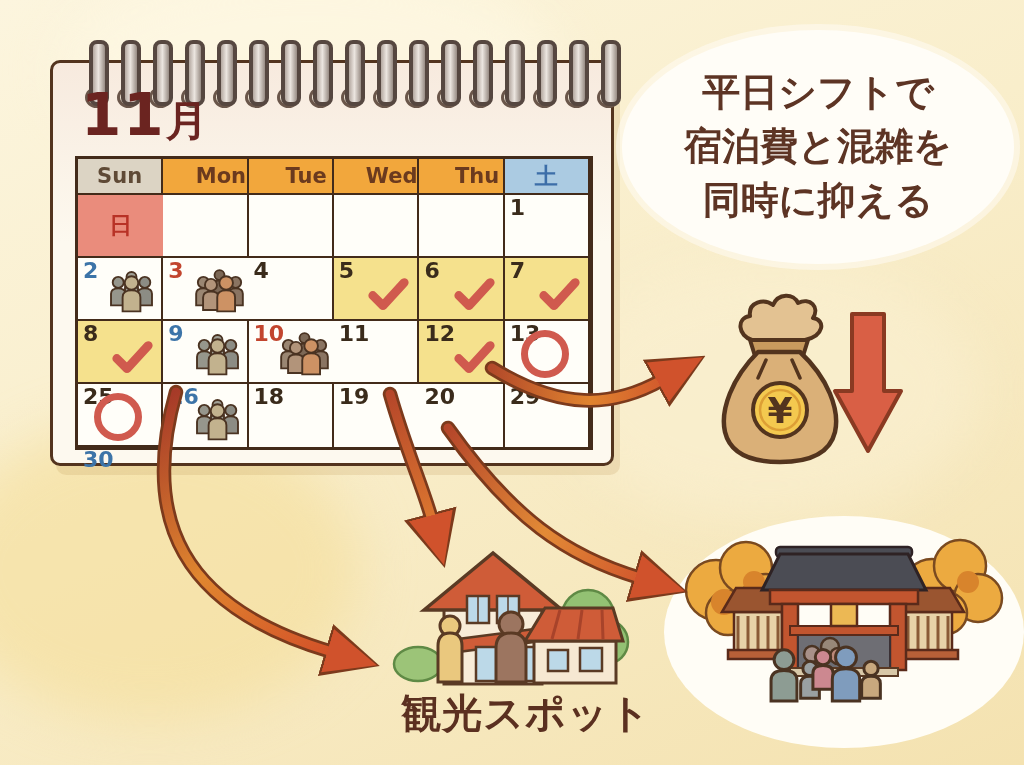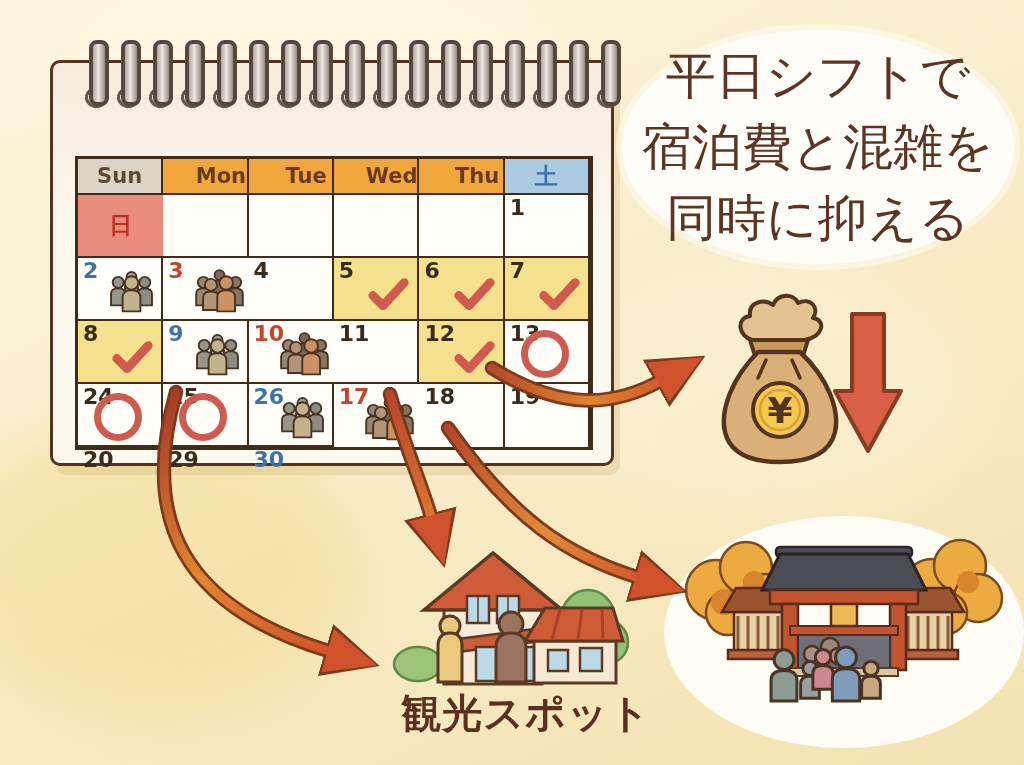--- a/index.html
+++ b/index.html
@@ -44,21 +44,21 @@
   .mark-check{position:absolute;right:3px;bottom:5px;width:45px;height:37px;}
   .cell.hl .num + .mark-check{right:6px;}
   .mark-circle{position:absolute;left:16px;top:9px;width:34px;height:34px;
     border:7px solid #d05a4e;border-radius:50%;}
   .crowd{position:absolute;right:1px;bottom:1px;width:57px;height:50px;}
 
   
   .bubble{position:absolute;left:622px;top:30px;width:392px;height:234px;border-radius:50%;
     background:#fffdf7;box-shadow:0 0 0 6px rgba(255,252,244,.55);
     display:flex;flex-direction:column;align-items:center;justify-content:center;}
-  .bubble .bline{font-size:50px;font-weight:normal;color:#5d3424;line-height:1.42;
+  .bubble .bline{font-size:38px;font-weight:bold;color:#5d3424;line-height:1.42;
     white-space:nowrap;}
 
   
   .money{position:absolute;left:700px;top:292px;width:212px;height:178px;}
   .tourist{position:absolute;left:392px;top:544px;width:262px;height:150px;}
   .tourist-label{position:absolute;left:398px;top:686px;width:256px;text-align:center;
     font-size:40px;font-weight:bold;color:#5b3020;letter-spacing:1px;}
   .shrine-oval{position:absolute;left:664px;top:516px;width:360px;height:232px;
     border-radius:50%;background:#fffdf6;}
   .shrine-oval svg{position:absolute;left:0;top:0;}
@@ -104,20 +104,23 @@
         <span class="ring" style="left: 420px; top: -23px;"></span>
         <span class="ring-hole" style="left: 448px; top: 24px;"></span>
         <span class="ring" style="left: 452px; top: -23px;"></span>
         <span class="ring-hole" style="left: 480px; top: 24px;"></span>
         <span class="ring" style="left: 484px; top: -23px;"></span>
         <span class="ring-hole" style="left: 512px; top: 24px;"></span>
         <span class="ring" style="left: 516px; top: -23px;"></span>
         <span class="ring-hole" style="left: 544px; top: 24px;"></span>
         <span class="ring" style="left: 548px; top: -23px;"></span>
       </div>
+    <div class="month-title">
+      <span class="mnum">11</span><span class="msuf">月</span>
+    </div>
     <div class="grid" id="cal-grid">
         <div class="hcell sun-en">Sun</div>
         <div class="hcell weekday">Mon</div>
         <div class="hcell weekday">Tue</div>
         <div class="hcell weekday">Wed</div>
         <div class="hcell weekday">Thu</div>
         <div class="hcell saturday">土</div>
         <div class="hcell sunday">日</div>
         <div class="cell"></div>
         <div class="cell"></div>
@@ -252,24 +255,20 @@
           <span class="num">12</span>
           <svg class="mark-check" viewBox="0 0 46 40">
   <path d="M6 20 L17 31 L40 6" fill="none" stroke="#d05a4e" stroke-width="9.5" stroke-linecap="round" stroke-linejoin="round"></path>
           </svg>
         </div>
         <div class="cell">
           <span class="num">13</span>
           <span class="mark-circle"></span>
         </div>
         <div class="cell">
-          <span class="num">24</span>
-          <span class="mark-circle"></span>
-        </div>
-        <div class="cell">
           <span class="num">25</span>
           <span class="mark-circle"></span>
         </div>
         <div class="cell sat">
           <span class="num">26</span>
           <svg class="crowd" viewBox="0 0 60 52">
             <g stroke="#4a3322" stroke-width="2" fill="#a2a298">
               <circle cx="30" cy="9.174999999999999" r="5.2250000000000005"></circle>
               <path d="M 23.16 31.025 L 23.16 20.1 Q 23.16 14.875 30 14.875 Q 36.84 14.875 36.84 20.1 L 36.84 31.025 Z"></path>
             </g>
@@ -277,45 +276,20 @@
               <circle cx="16" cy="14.825" r="5.775"></circle>
               <path d="M 8.440000000000001 38.975 L 8.440000000000001 26.9 Q 8.440000000000001 21.125 16 21.125 Q 23.56 21.125 23.56 26.9 L 23.56 38.975 Z"></path>
             </g>
             <g stroke="#4a3322" stroke-width="2" fill="#8c8c84">
               <circle cx="44" cy="14.825" r="5.775"></circle>
               <path d="M 36.44 38.975 L 36.44 26.9 Q 36.44 21.125 44 21.125 Q 51.56 21.125 51.56 26.9 L 51.56 38.975 Z"></path>
             </g>
             <g stroke="#4a3322" stroke-width="2" fill="#c2b28e">
               <circle cx="30" cy="15.45" r="7.15"></circle>
               <path d="M 20.64 45.35 L 20.64 30.4 Q 20.64 23.25 30 23.25 Q 39.36 23.25 39.36 30.4 L 39.36 45.35 Z"></path>
-            </g>
-          </svg>
-        </div>
-        <div class="cell sun">
-          <span class="num">17</span>
-          <svg class="crowd" viewBox="0 0 60 52">
-            <g stroke="#4a3322" stroke-width="2" fill="#7c6856">
-              <circle cx="30" cy="7.174999999999999" r="5.2250000000000005"></circle>
-              <path d="M 23.16 29.025 L 23.16 18.1 Q 23.16 12.875 30 12.875 Q 36.84 12.875 36.84 18.1 L 36.84 29.025 Z"></path>
-            </g>
-            <g stroke="#4a3322" stroke-width="2" fill="#9a8672">
-              <circle cx="13" cy="14.825" r="5.775"></circle>
-              <path d="M 5.44 38.975 L 5.44 26.9 Q 5.44 21.125 13 21.125 Q 20.56 21.125 20.56 26.9 L 20.56 38.975 Z"></path>
-            </g>
-            <g stroke="#4a3322" stroke-width="2" fill="#8a7462">
-              <circle cx="47" cy="14.825" r="5.775"></circle>
-              <path d="M 39.44 38.975 L 39.44 26.9 Q 39.44 21.125 47 21.125 Q 54.56 21.125 54.56 26.9 L 54.56 38.975 Z"></path>
-            </g>
-            <g stroke="#4a3322" stroke-width="2" fill="#b2947a">
-              <circle cx="21" cy="17.475" r="6.325"></circle>
-              <path d="M 12.72 43.925 L 12.72 30.7 Q 12.72 24.375 21 24.375 Q 29.28 24.375 29.28 30.7 L 29.28 43.925 Z"></path>
-            </g>
-            <g stroke="#4a3322" stroke-width="2" fill="#cd9264">
-              <circle cx="37" cy="15.45" r="7.15"></circle>
-              <path d="M 27.64 45.35 L 27.64 30.4 Q 27.64 23.25 37 23.25 Q 46.36 23.25 46.36 30.4 L 46.36 45.35 Z"></path>
             </g>
           </svg>
         </div>
         <div class="cell">
           <span class="num">18</span>
         </div>
         <div class="cell">
           <span class="num">19</span>
         </div>
         <div class="cell">

